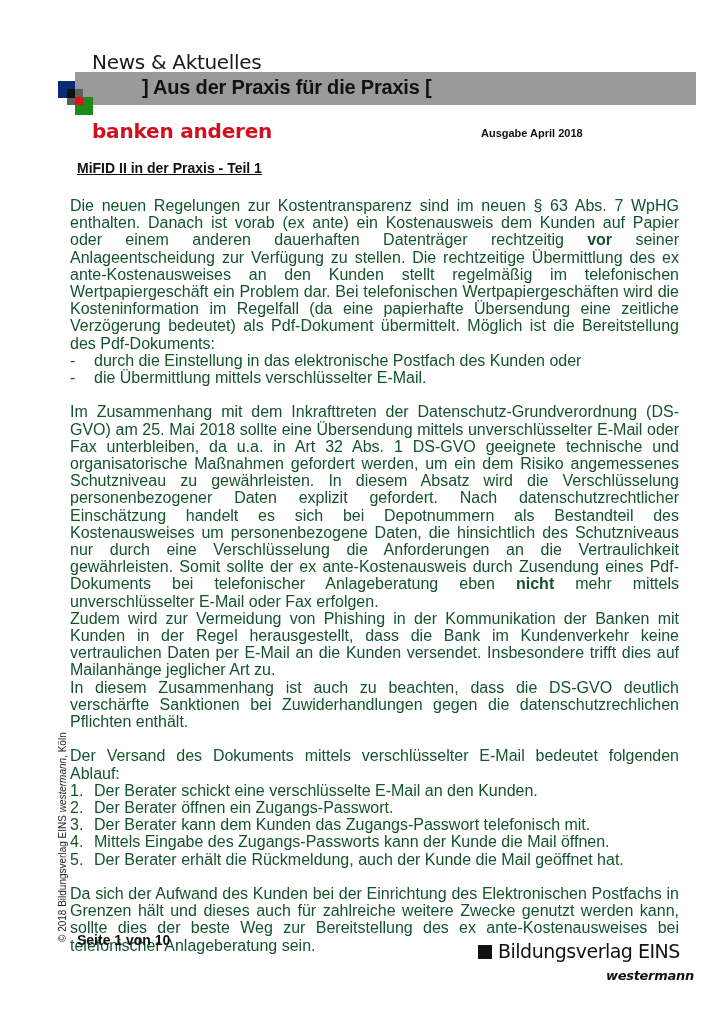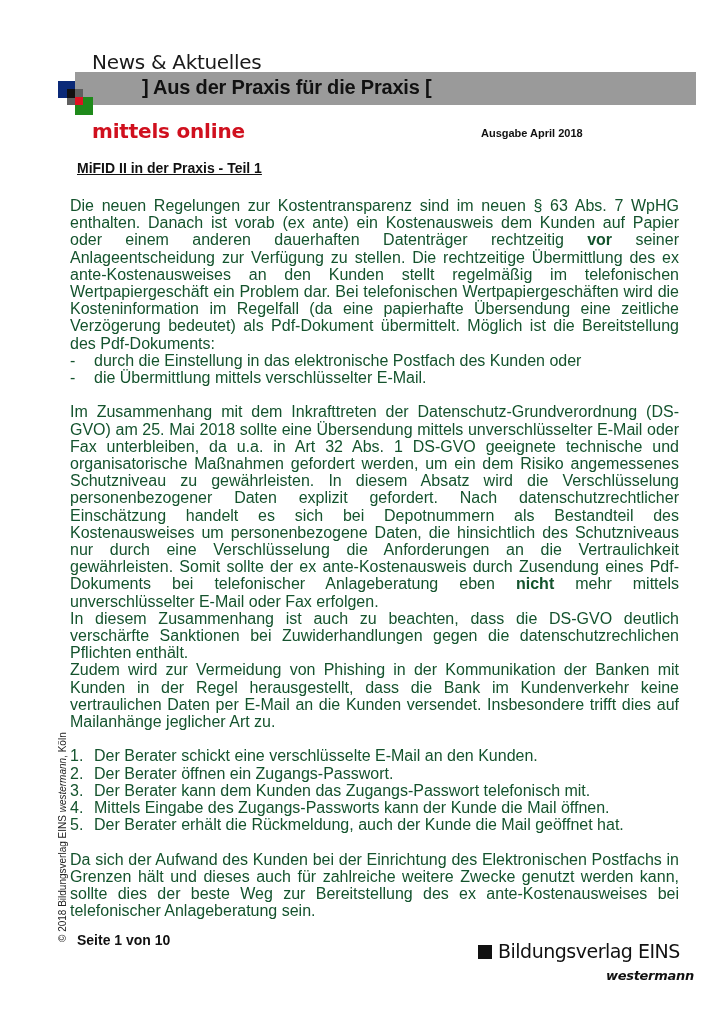--- a/index.html
+++ b/index.html
@@ -42,40 +42,41 @@
 
 <div class="abs gray-band"></div>
 <div class="abs sq-blue"></div>
 <div class="abs sq-dark"></div>
 <div class="abs sq-black"></div>
 <div class="abs sq-green"></div>
 <div class="abs sq-red"></div>
 
 <div class="abs news-title">News &amp; Aktuelles</div>
 <div class="abs praxis-title">] Aus der Praxis für die Praxis [</div>
-<div class="abs brand">mittels online</div>
+<div class="abs brand">banken anderen</div>
 <div class="abs issue">Ausgabe April 2018</div>
 
 <div class="abs article-title">MiFID II in der Praxis - Teil 1</div>
 
 <div class="abs body">
   <p><span>Die neuen Regelungen zur Kostentransparenz sind im neuen § 63 Abs. 7 WpHG enthalten. Danach ist vorab (ex ante) ein Kostenausweis dem Kunden auf Papier oder einem anderen dauerhaften Datenträger rechtzeitig </span><b>vor</b><span> seiner Anlageentscheidung zur Verfügung zu stellen. Die rechtzeitige Übermittlung des ex ante-Kostenausweises an den Kunden stellt regelmäßig im telefonischen Wertpapiergeschäft ein Problem dar. Bei telefonischen Wertpapiergeschäften wird die Kosteninformation im Regelfall (da eine papierhafte Übersendung eine zeitliche Verzögerung bedeutet) als Pdf-Dokument übermittelt. Möglich ist die Bereitstellung des Pdf-Dokuments:</span></p>
   <div class="li">
       <span class="mk">-</span>
       <span class="tx">durch die Einstellung in das elektronische Postfach des Kunden oder</span>
     </div>
   <div class="li">
       <span class="mk">-</span>
       <span class="tx">die Übermittlung mittels verschlüsselter E-Mail.</span>
     </div>
   <div class="gap"></div>
   <p><span>Im Zusammenhang mit dem Inkrafttreten der Datenschutz-Grundverordnung (DS-GVO) am 25. Mai 2018 sollte eine Übersendung mittels unverschlüsselter E-Mail oder Fax unterbleiben, da u.a. in Art 32 Abs. 1 DS-GVO geeignete technische und organisatorische Maßnahmen gefordert werden, um ein dem Risiko angemessenes Schutzniveau zu gewährleisten. In diesem Absatz wird die Verschlüsselung personenbezogener Daten explizit gefordert. Nach datenschutzrechtlicher Einschätzung handelt es sich bei Depotnummern als Bestandteil des Kostenausweises um personenbezogene Daten, die hinsichtlich des Schutzniveaus nur durch eine Verschlüsselung die Anforderungen an die Vertraulichkeit gewährleisten. Somit sollte der ex ante-Kostenausweis durch Zusendung eines Pdf-Dokuments bei telefonischer Anlageberatung eben </span><b>nicht</b><span> mehr mittels unverschlüsselter E-Mail oder Fax erfolgen.</span></p>
+  <p>Zudem wird zur Vermeidung von Phishing in der Kommunikation der Banken mit Kunden in der Regel herausgestellt, dass die Bank im Kundenverkehr keine vertraulichen Daten per E-Mail an die Kunden versendet. Insbesondere trifft dies auf Mailanhänge jeglicher Art zu.</p>
   <p>In diesem Zusammenhang ist auch zu beachten, dass die DS-GVO deutlich verschärfte Sanktionen bei Zuwiderhandlungen gegen die datenschutzrechlichen Pflichten enthält.</p>
-  <p>Zudem wird zur Vermeidung von Phishing in der Kommunikation der Banken mit Kunden in der Regel herausgestellt, dass die Bank im Kundenverkehr keine vertraulichen Daten per E-Mail an die Kunden versendet. Insbesondere trifft dies auf Mailanhänge jeglicher Art zu.</p>
   <div class="gap"></div>
+  <p>Der Versand des Dokuments mittels verschlüsselter E-Mail bedeutet folgenden Ablauf:</p>
   <div class="li">
       <span class="mk">1.</span>
       <span class="tx">Der Berater schickt eine verschlüsselte E-Mail an den Kunden.</span>
     </div>
   <div class="li">
       <span class="mk">2.</span>
       <span class="tx">Der Berater öffnen ein Zugangs-Passwort.</span>
     </div>
   <div class="li">
       <span class="mk">3.</span>

